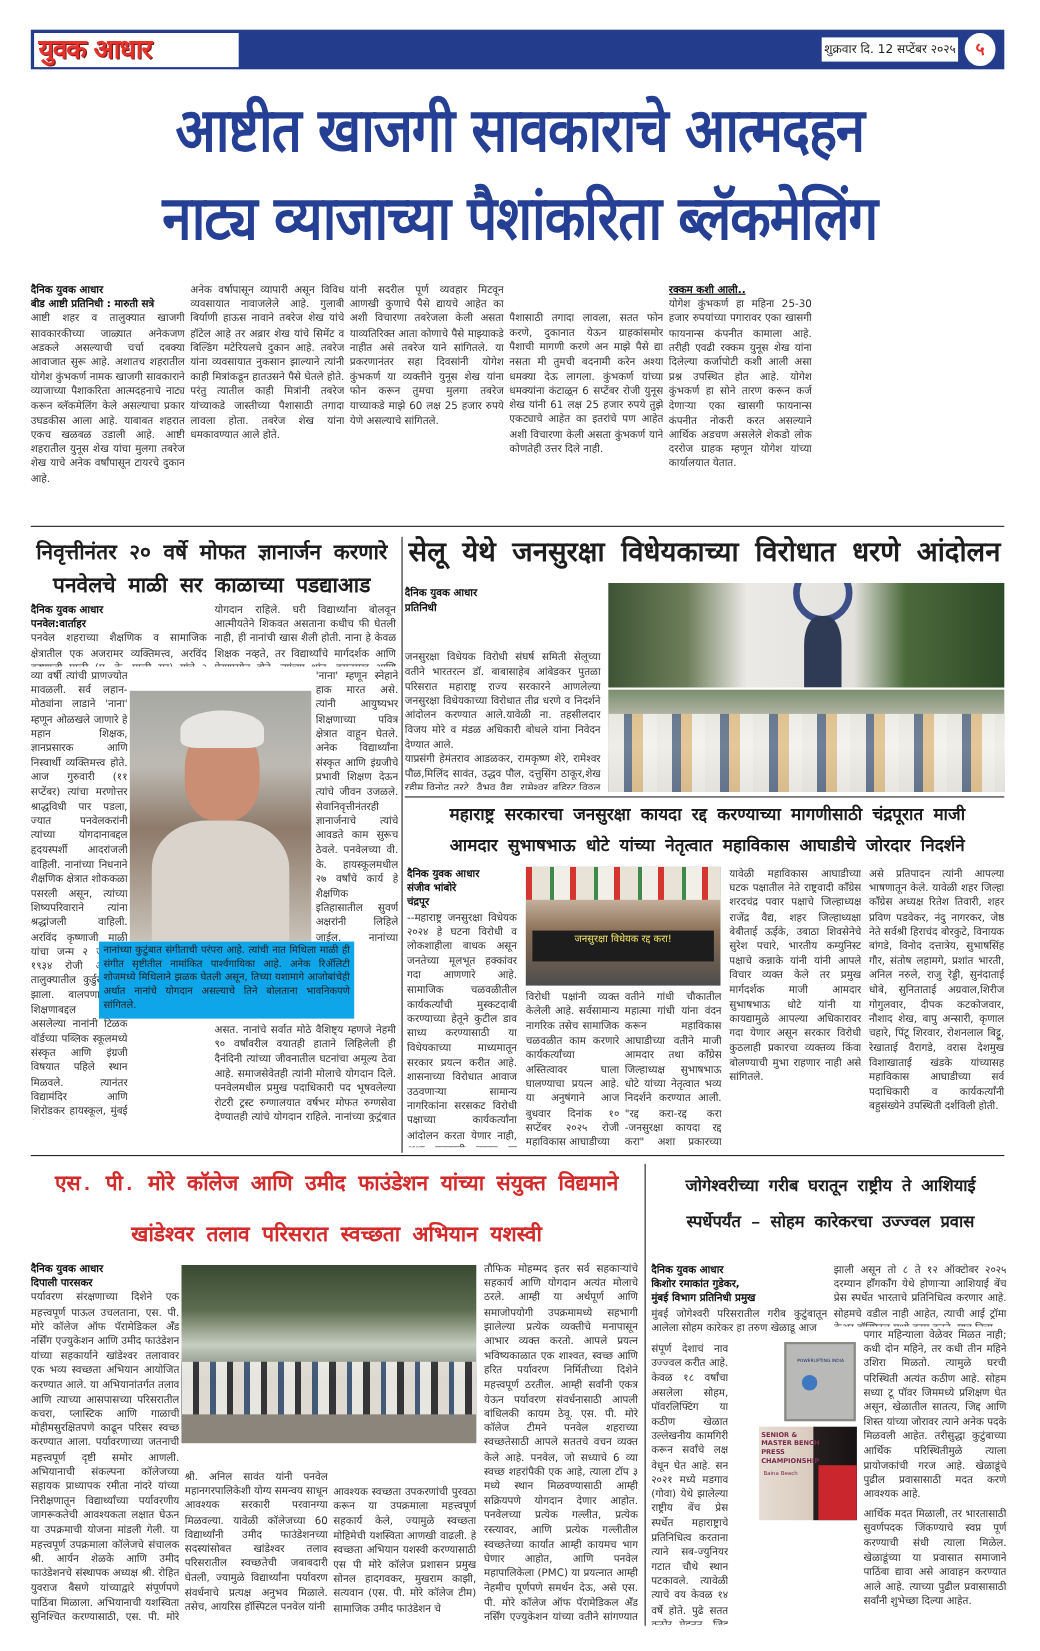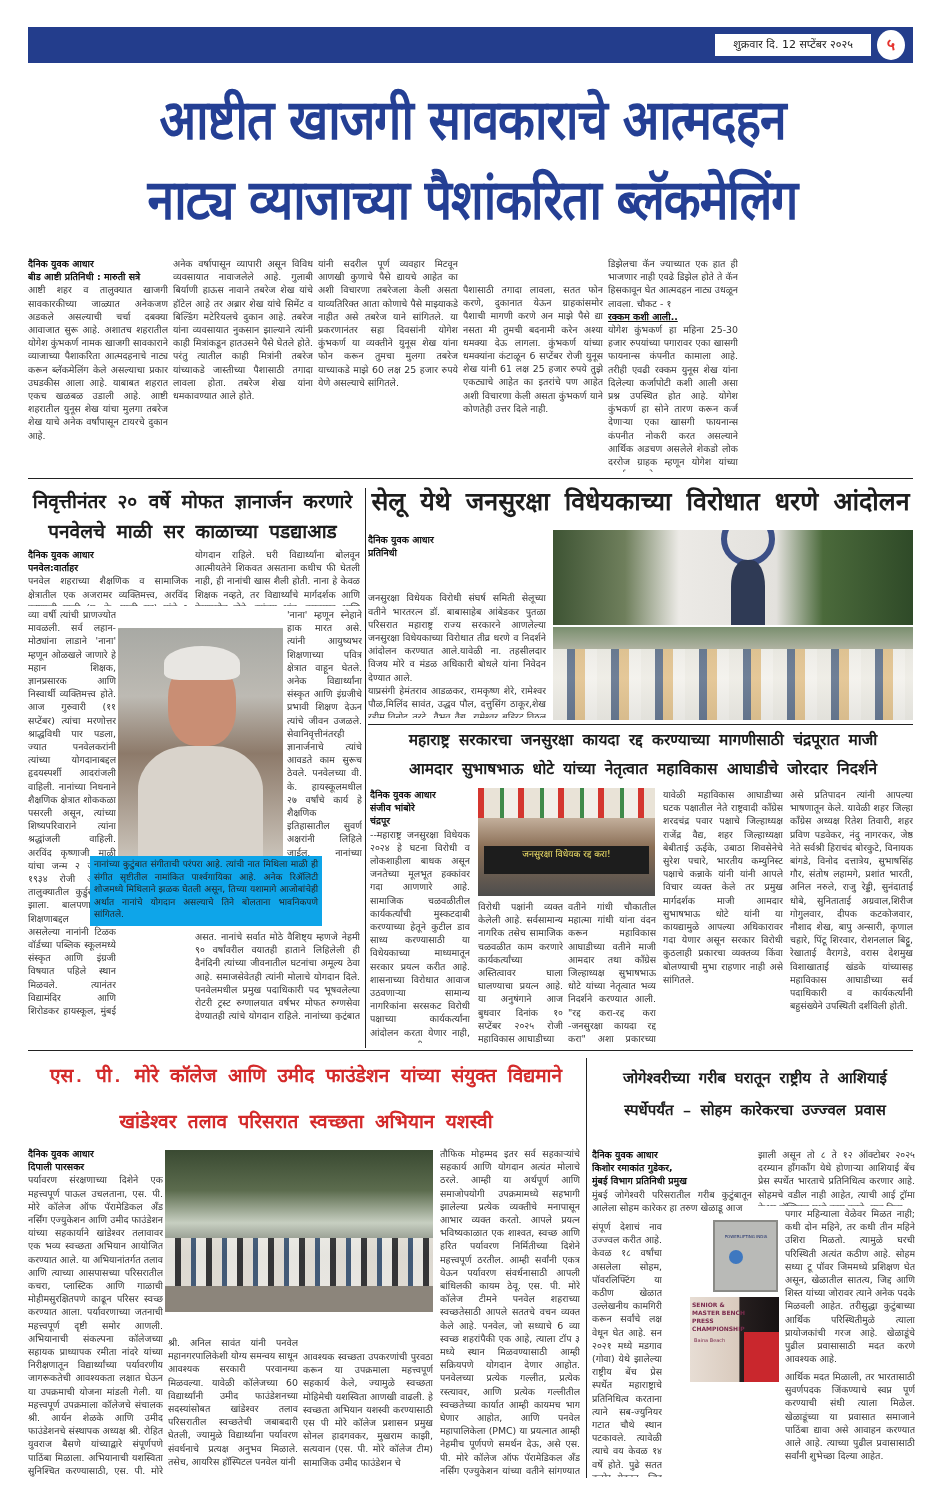--- a/index.html
+++ b/index.html
@@ -1,40 +1,41 @@
 <!DOCTYPE html>
 <html><head>
 <meta charset="utf-8">
 <style>
   * { box-sizing: border-box; margin: 0; padding: 0; }
   html, body { width: 945px; height: 1501px; background: #ffffff; overflow: hidden; }
   body { font-family: "DejaVu Sans", sans-serif; color: #1a1a1a; position: relative; }
 
   .masthead { position: absolute; left: 28px; top: 27px; width: 885px; height: 36px; background: #233d8c; }
   .masthead .logo { position: absolute; left: 3px; top: 3px; width: 186px; height: 31px; background: #fff; color: #e5322d; font-weight: 900; font-size: 24px; line-height: 31px; padding-left: 4px; letter-spacing: -1px; font-family: "DejaVu Sans", sans-serif; text-shadow: 1px 1px 0 #7a1a18; }
-  .masthead .date-box { position: absolute; right: 42px; top: 7px; height: 22px; background: #fff; padding: 0 18px; font-size: 11px; line-height: 22px; color: #222; }
+  .masthead .date-box { position: absolute; right: 42px; top: 7px; height: 22px; background: #fff; padding: 0 2px; font-size: 11px; line-height: 22px; color: #222; }
   .masthead .page-num { position: absolute; right: 8px; top: 3px; width: 28px; height: 30px; background: #fff; border-radius: 50%; color: #e5322d; font-weight: 700; font-size: 16px; text-align: center; line-height: 30px; }
 
   .lead-headline { position: absolute; left: 20px; top: 82px; width: 905px; text-align: center; color: #243f94; font-weight: 900; font-family: "DejaVu Sans", sans-serif; font-size: 48px; line-height: 70px; letter-spacing: -1px; transform: scaleY(1.15); }
 
   .col-text { position: absolute; font-size: 9.4px; line-height: 13.2px; text-align: justify; color: #333; overflow: hidden; font-family: "DejaVu Sans", sans-serif; }
   .col-text .credit { font-weight: 700; color: #111; display: block; }
   .col-text .subhead { font-weight: 700; color: #111; display: block; text-decoration: underline; }
 
   .rule { position: absolute; background: #222; }
 
   .hd { position: absolute; text-align: center; font-weight: 700; color: #1d1d1d; font-family: Liberation Mono, monospace; }
 
   .photo { position: absolute; overflow: hidden; }
   .caption { position: absolute; background: #0ea5e9; font-size: 9px; line-height: 12.5px; padding: 2px 4px; color: #222; text-align: justify; }
 </style>
 </head>
 <body>
 
 <div class="masthead">
+  <div class="logo">युवक आधार</div>
   <div class="date-box">शुक्रवार दि. 12 सप्टेंबर २०२५</div>
   <div class="page-num">५</div>
 </div>
 
 <div class="lead-headline" style="top:84px;">
   <div>आष्टीत खाजगी सावकाराचे आत्मदहन</div>
 </div>
 <div class="lead-headline" style="top:164px;">
   <div>नाट्य व्याजाच्या पैशांकरिता ब्लॅकमेलिंग</div>
 </div>
@@ -47,21 +48,20 @@
 <div class="col-text" style="left:173px; top:257px; width:140px; height:215px;">
   <span>अनेक वर्षापासून व्यापारी असून विविध व्यवसायात नावाजलेले आहे. गुलाबी बिर्याणी हाऊस नावाने तबरेज शेख यांचे हॉटेल आहे तर अब्रार शेख यांचे सिमेंट व बिल्डिंग मटेरियलचे दुकान आहे. तबरेज यांना व्यवसायात नुकसान झाल्याने त्यांनी काही मित्रांकडून हातउसने पैसे घेतले होते. परंतु त्यातील काही मित्रांनी तबरेज यांच्याकडे जास्तीच्या पैशासाठी तगादा लावला होता. तबरेज शेख यांना धमकावण्यात आले होते.</span>
 </div>
 <div class="col-text" style="left:318px; top:257px; width:140px; height:215px;">
   <span>यांनी सदरील पूर्ण व्यवहार मिटवून आणखी कुणाचे पैसे द्यायचे आहेत का अशी विचारणा तबरेजला केली असता याव्यतिरिक्त आता कोणाचे पैसे माझ्याकडे नाहीत असे तबरेज याने सांगितले. या प्रकरणानंतर सहा दिवसांनी योगेश कुंभकर्ण या व्यक्तीने युनूस शेख यांना फोन करून तुमचा मुलगा तबरेज याच्याकडे माझे 60 लक्ष 25 हजार रुपये येणे असल्याचे सांगितले.</span>
 </div>
 <div class="col-text" style="left:463px; top:257px; width:140px; height:215px;margin-top:26px;">
   <span>पैशासाठी तगादा लावला, सतत फोन करणे, दुकानात येऊन ग्राहकांसमोर पैशाची मागणी करणे अन माझे पैसे द्या नसता मी तुमची बदनामी करेन अश्या धमक्या देऊ लागला. कुंभकर्ण यांच्या धमक्यांना कंटाळून 6 सप्टेंबर रोजी युनूस शेख यांनी 61 लक्ष 25 हजार रुपये तुझे एकट्याचे आहेत का इतरांचे पण आहेत अशी विचारणा केली असता कुंभकर्ण याने कोणतेही उत्तर दिले नाही.</span>
 </div>
 <div class="col-text" style="left:608px; top:257px; width:130px; height:215px;">
-  <span>डिझेलचा कॅन ज्याच्यात एक हात ही भाजणार नाही एवढे डिझेल होते ते कॅन हिसकावून घेत आत्मदहन नाट्य उधळून लावला. चौकट - १</span>
   <span class="subhead">रक्कम कशी आली..</span>
   <span>योगेश कुंभकर्ण हा महिना 25-30 हजार रुपयांच्या पगारावर एका खासगी फायनान्स कंपनीत कामाला आहे. तरीही एवढी रक्कम युनूस शेख यांना दिलेल्या कर्जापोटी कशी आली असा प्रश्न उपस्थित होत आहे. योगेश कुंभकर्ण हा सोने तारण करून कर्ज देणाऱ्या एका खासगी फायनान्स कंपनीत नोकरी करत असल्याने आर्थिक अडचण असलेले शेकडो लोक दररोज ग्राहक म्हणून योगेश यांच्या कार्यालयात येतात.</span>
 </div>
 
 <div class="col-text" style="left:672px; top:257px; width:0; height:0;"></div>
 <div class="col-text" style="left:683px; top:257px; width:0;"></div>
 
 <div class="col-text" style="left:681px; top:257px; width:0;"></div>
 
 <div class="rule" style="left:28px; top:478px; width:885px; height:1px;"></div>

